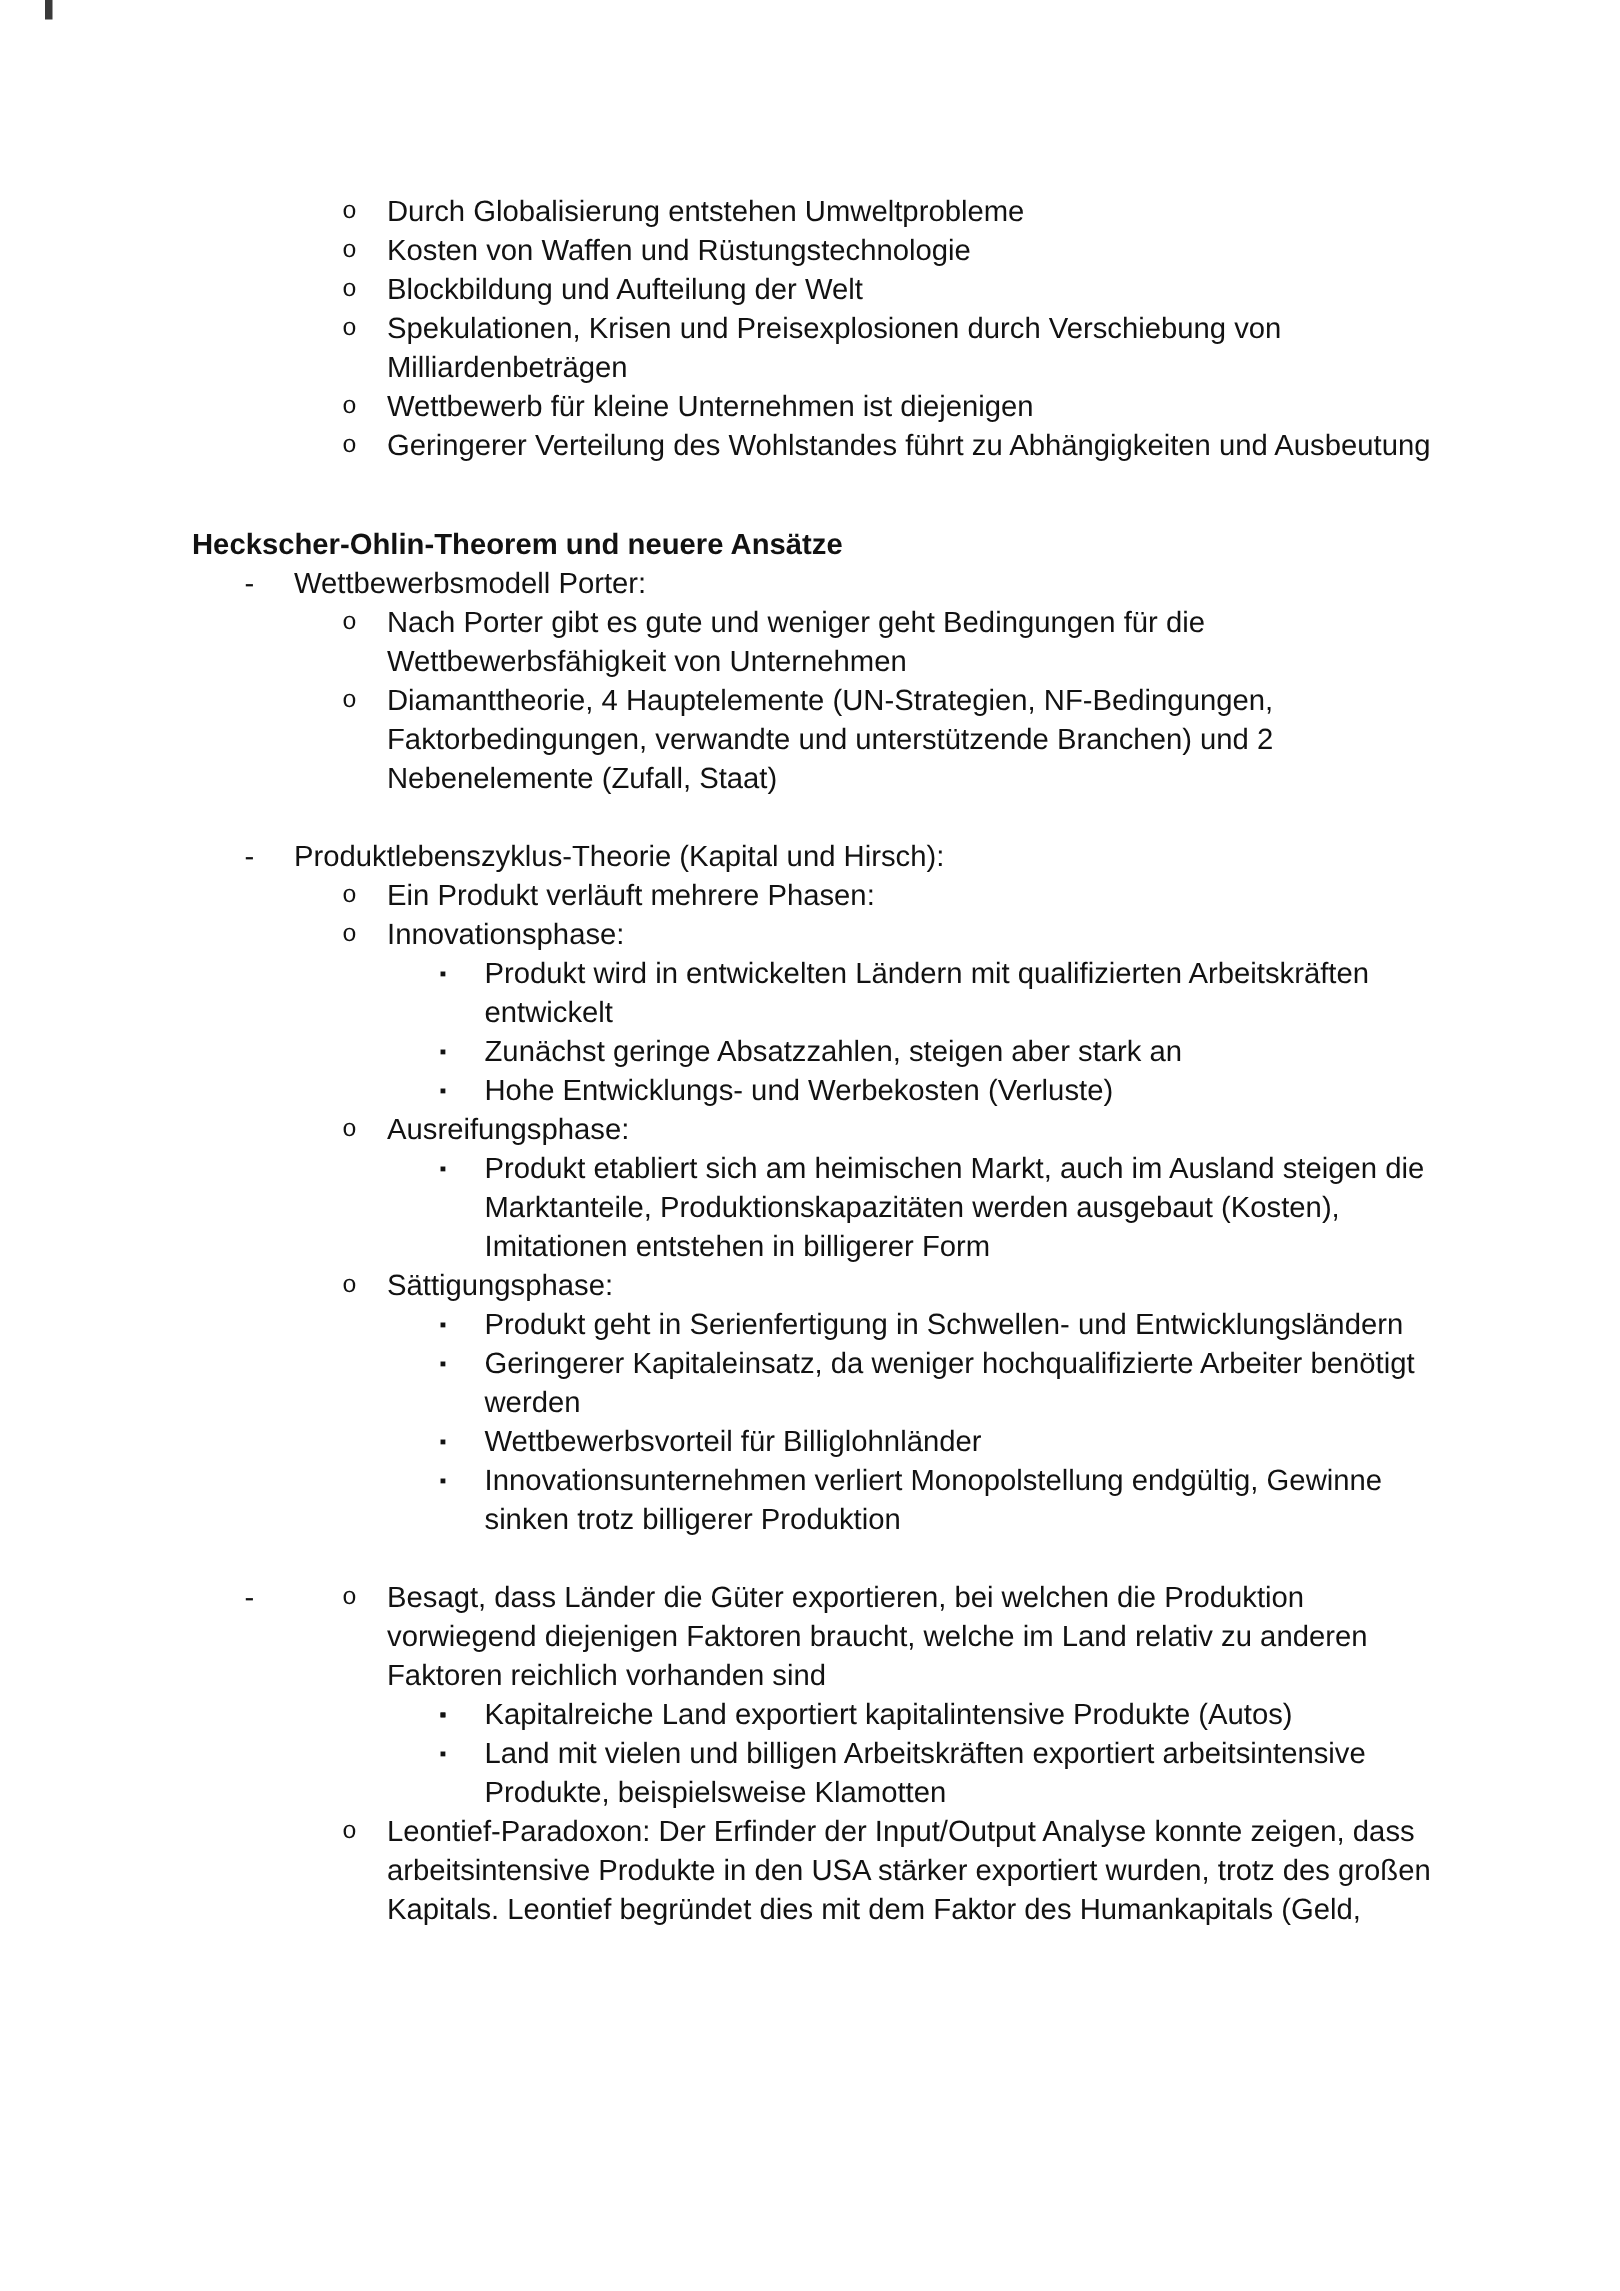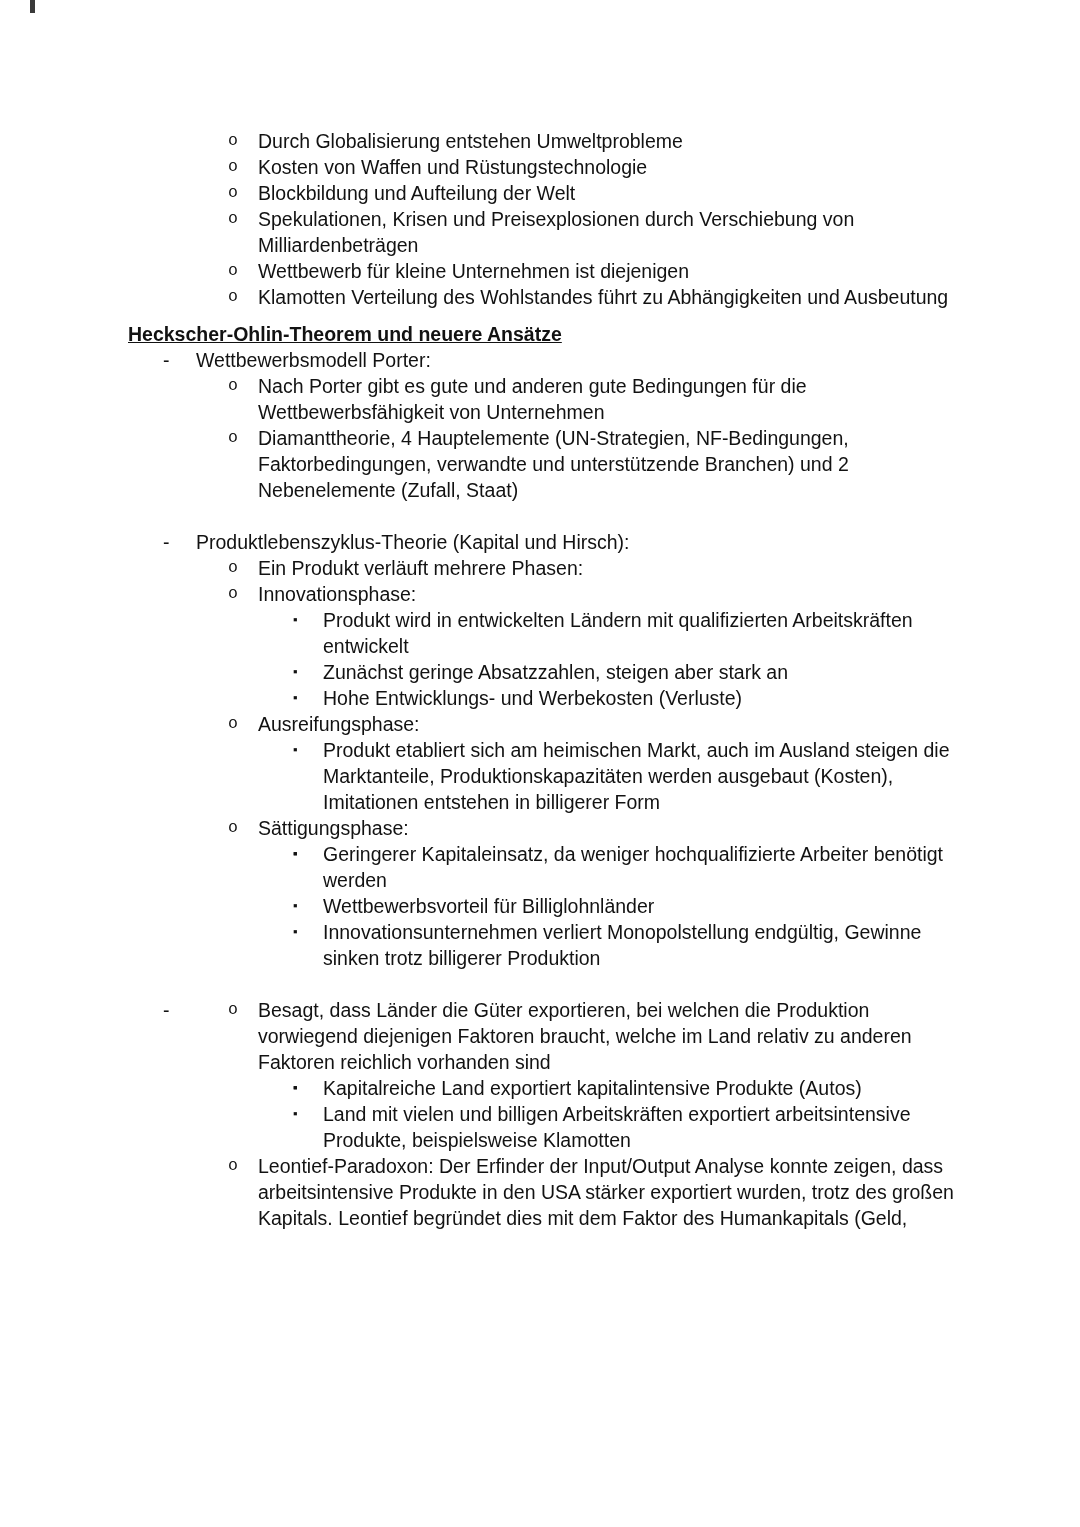--- a/index.html
+++ b/index.html
@@ -28,22 +28,21 @@
     background: #3a3a3a;
   }
   .content {
     position: absolute;
     left: 128px;
     top: 128px;
     width: 830px;
   }
   .doc-heading {
     font-weight: bold;
-    margin-top: 11px;
-    text-decoration: underline;
+    margin-top: 40px;
   }
   .doc-section:not(:first-child) { margin-top: 26px; }
   .li { position: relative; }
   .li .bullet {
     position: absolute;
     top: 0;
     line-height: 26px;
   }
   .lvl1 { padding-left: 68px; }
   .lvl1 .bullet { left: 35px; }
@@ -65,40 +64,40 @@
 
 <div class="page">
   <div class="edge-artifact"></div>
   <div class="content">
     <div>
         <div class="li lvl2"><span class="bullet b-circle">o</span><span class="li-text">Durch Globalisierung entstehen Umweltprobleme</span></div>
         <div class="li lvl2"><span class="bullet b-circle">o</span><span class="li-text">Kosten von Waffen und Rüstungstechnologie</span></div>
         <div class="li lvl2"><span class="bullet b-circle">o</span><span class="li-text">Blockbildung und Aufteilung der Welt</span></div>
         <div class="li lvl2"><span class="bullet b-circle">o</span><span class="li-text">Spekulationen, Krisen und Preisexplosionen durch Verschiebung von Milliardenbeträgen</span></div>
         <div class="li lvl2"><span class="bullet b-circle">o</span><span class="li-text">Wettbewerb für kleine Unternehmen ist diejenigen</span></div>
-        <div class="li lvl2"><span class="bullet b-circle">o</span><span class="li-text">Klamotten Verteilung des Wohlstandes führt zu Abhängigkeiten und Ausbeutung</span></div>
+        <div class="li lvl2"><span class="bullet b-circle">o</span><span class="li-text">Geringerer Verteilung des Wohlstandes führt zu Abhängigkeiten und Ausbeutung</span></div>
       </div>
     <div class="doc-heading">Heckscher-Ohlin-Theorem und neuere Ansätze</div>
     <div>
         <section class="doc-section">
           <div class="li lvl1"><span class="bullet b-dash">-</span><span class="li-text">Wettbewerbsmodell Porter:</span></div>
-          <div class="li lvl2"><span class="bullet b-circle">o</span><span class="li-text">Nach Porter gibt es gute und anderen gute Bedingungen für die Wettbewerbsfähigkeit von Unternehmen</span></div>
+          <div class="li lvl2"><span class="bullet b-circle">o</span><span class="li-text">Nach Porter gibt es gute und weniger geht Bedingungen für die Wettbewerbsfähigkeit von Unternehmen</span></div>
           <div class="li lvl2"><span class="bullet b-circle">o</span><span class="li-text">Diamanttheorie, 4 Hauptelemente (UN-Strategien, NF-Bedingungen, Faktorbedingungen, verwandte und unterstützende Branchen) und 2 Nebenelemente (Zufall, Staat)</span></div>
         </section>
         <section class="doc-section">
           <div class="li lvl1"><span class="bullet b-dash">-</span><span class="li-text">Produktlebenszyklus-Theorie (Kapital und Hirsch):</span></div>
           <div class="li lvl2"><span class="bullet b-circle">o</span><span class="li-text">Ein Produkt verläuft mehrere Phasen:</span></div>
           <div class="li lvl2"><span class="bullet b-circle">o</span><span class="li-text">Innovationsphase:</span></div>
           <div class="li lvl3"><span class="bullet b-square">▪</span><span class="li-text">Produkt wird in entwickelten Ländern mit qualifizierten Arbeitskräften entwickelt</span></div>
           <div class="li lvl3"><span class="bullet b-square">▪</span><span class="li-text">Zunächst geringe Absatzzahlen, steigen aber stark an</span></div>
           <div class="li lvl3"><span class="bullet b-square">▪</span><span class="li-text">Hohe Entwicklungs- und Werbekosten (Verluste)</span></div>
           <div class="li lvl2"><span class="bullet b-circle">o</span><span class="li-text">Ausreifungsphase:</span></div>
           <div class="li lvl3"><span class="bullet b-square">▪</span><span class="li-text">Produkt etabliert sich am heimischen Markt, auch im Ausland steigen die Marktanteile, Produktionskapazitäten werden ausgebaut (Kosten), Imitationen entstehen in billigerer Form</span></div>
           <div class="li lvl2"><span class="bullet b-circle">o</span><span class="li-text">Sättigungsphase:</span></div>
-          <div class="li lvl3"><span class="bullet b-square">▪</span></div>
+          <div class="li lvl3"><span class="bullet b-square">▪</span><span class="li-text">Produkt geht in Serienfertigung in Schwellen- und Entwicklungsländern</span></div>
           <div class="li lvl3"><span class="bullet b-square">▪</span><span class="li-text">Geringerer Kapitaleinsatz, da weniger hochqualifizierte Arbeiter benötigt werden</span></div>
           <div class="li lvl3"><span class="bullet b-square">▪</span><span class="li-text">Wettbewerbsvorteil für Billiglohnländer</span></div>
           <div class="li lvl3"><span class="bullet b-square">▪</span><span class="li-text">Innovationsunternehmen verliert Monopolstellung endgültig, Gewinne sinken trotz billigerer Produktion</span></div>
         </section>
         <section class="doc-section">
           <div class="li lvl1"><span class="bullet b-dash">-</span></div>
           <div class="li lvl2"><span class="bullet b-circle">o</span><span class="li-text">Besagt, dass Länder die Güter exportieren, bei welchen die Produktion vorwiegend diejenigen Faktoren braucht, welche im Land relativ zu anderen Faktoren reichlich vorhanden sind</span></div>
           <div class="li lvl3"><span class="bullet b-square">▪</span></div>
           <div class="li lvl3"><span class="bullet b-square">▪</span><span class="li-text">Kapitalreiche Land exportiert kapitalintensive Produkte (Autos)</span></div>
           <div class="li lvl3"><span class="bullet b-square">▪</span><span class="li-text">Land mit vielen und billigen Arbeitskräften exportiert arbeitsintensive Produkte, beispielsweise Klamotten</span></div>

